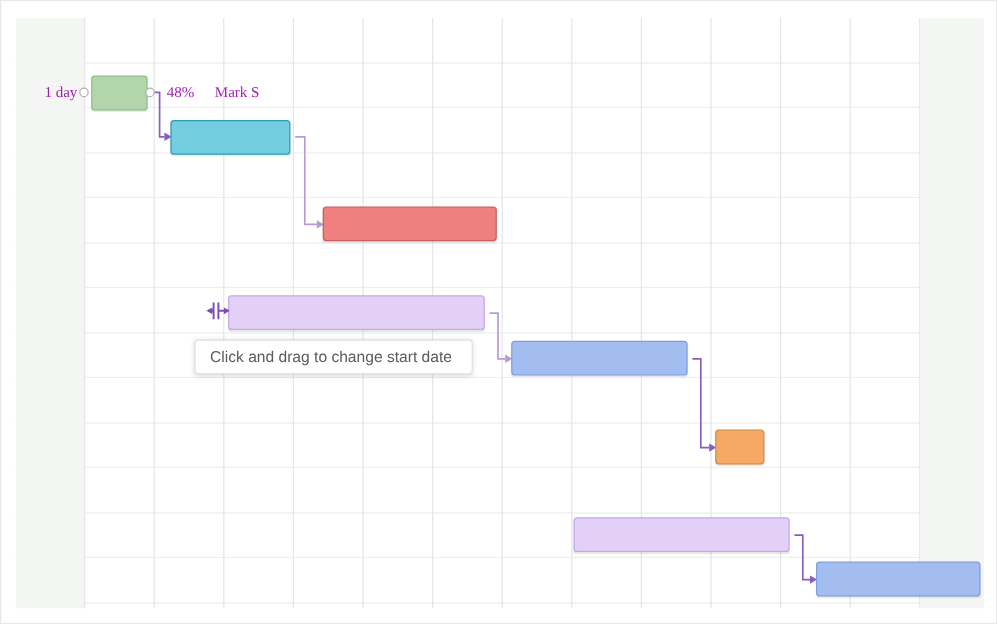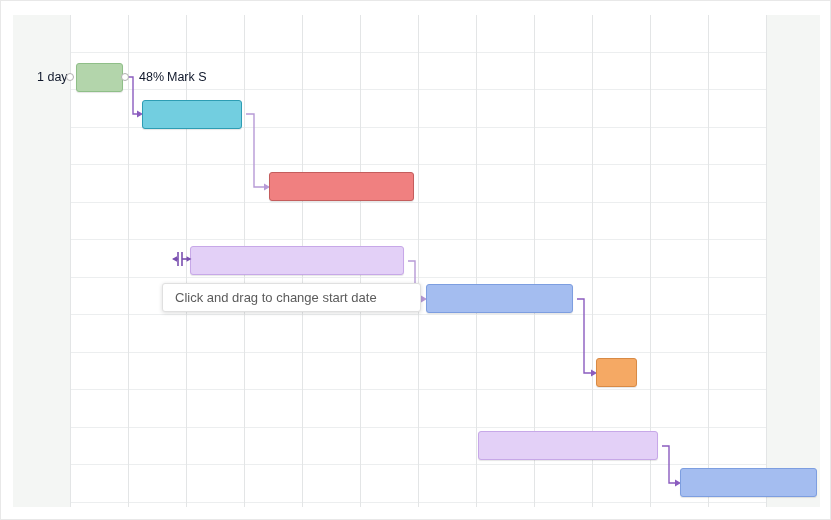--- a/index.html
+++ b/index.html
@@ -44,45 +44,46 @@
   }
   
   .link{position:absolute;pointer-events:none;overflow:visible;}
   .link path{fill:none;stroke:#8b5cbf;stroke-width:1.4px;}
   .link polygon{fill:#8b5cbf;}
   .link.faded path{stroke:#b79ad6;}
   .link.faded polygon{fill:#b79ad6;}
   
   .meta{
     position:absolute;
-    color:#0f172a;
+    color:#a21caf;
     font-size:12.5px;
     line-height:1;
     white-space:nowrap;
+    font-family:Liberation Serif, serif;
   }
   
   .dot{
     position:absolute;
     width:8px;height:8px;
     border-radius:50%;
     border:1px solid #b0b0b0;
     background:#ffffff;
     box-sizing:border-box;
   }
   
   #resize-handle{
     position:absolute;
     left:170px;top:248px;
     width:22px;height:20px;
   }
   
   #tooltip{
     position:absolute;
     left:161px;top:282px;
-    width:259px;height:29px;
+    width:232px;height:29px;
     background:#ffffff;
     border:1px solid #e0e0e0;
     border-radius:3px;
     box-shadow:0 1px 4px rgba(0,0,0,.14);
     display:flex;align-items:center;
     padding-left:12px;
     box-sizing:border-box;
   }
   #tooltip span{
     font-size:13px;color:#5b5b5b;white-space:nowrap;
@@ -160,21 +161,21 @@
       <div class="bar" style="left: 425px; top: 283px; width: 147px; height: 29px; background: rgb(164, 189, 240); border-color: rgb(125, 158, 224);"></div>
       <div class="bar" style="left: 595px; top: 357px; width: 41px; height: 29px; background: rgb(245, 169, 100); border-color: rgb(216, 138, 69);"></div>
       <div class="bar" style="left: 477px; top: 430px; width: 180px; height: 29px; background: rgb(227, 208, 247); border-color: rgb(199, 168, 232);"></div>
       <div class="bar" style="left: 679px; top: 467px; width: 137px; height: 29px; background: rgb(164, 189, 240); border-color: rgb(125, 158, 224);"></div>
     </div>
 
   <div class="meta" style="left:36px;top:70px;">1 day</div>
 
   <div class="meta" style="left:138px;top:70px;">48%</div>
 
-  <div class="meta" style="left:166px;top:70px;">Mark S</div>
+  <div class="meta" style="left:178px;top:70px;">Mark S</div>
 
   <div class="dot" style="left:65px;top:72px;"></div>
   <div class="dot" style="left:120px;top:72px;"></div>
 
   <svg id="resize-handle" viewBox="0 0 22 20">
     <g stroke="#7a4fb0" stroke-width="1.6" fill="none">
       <line x1="7" y1="3" x2="7" y2="17"></line>
       <line x1="11" y1="3" x2="11" y2="17"></line>
       <line x1="2.5" y1="10" x2="7" y2="10"></line>
       <line x1="11" y1="10" x2="19" y2="10"></line>

